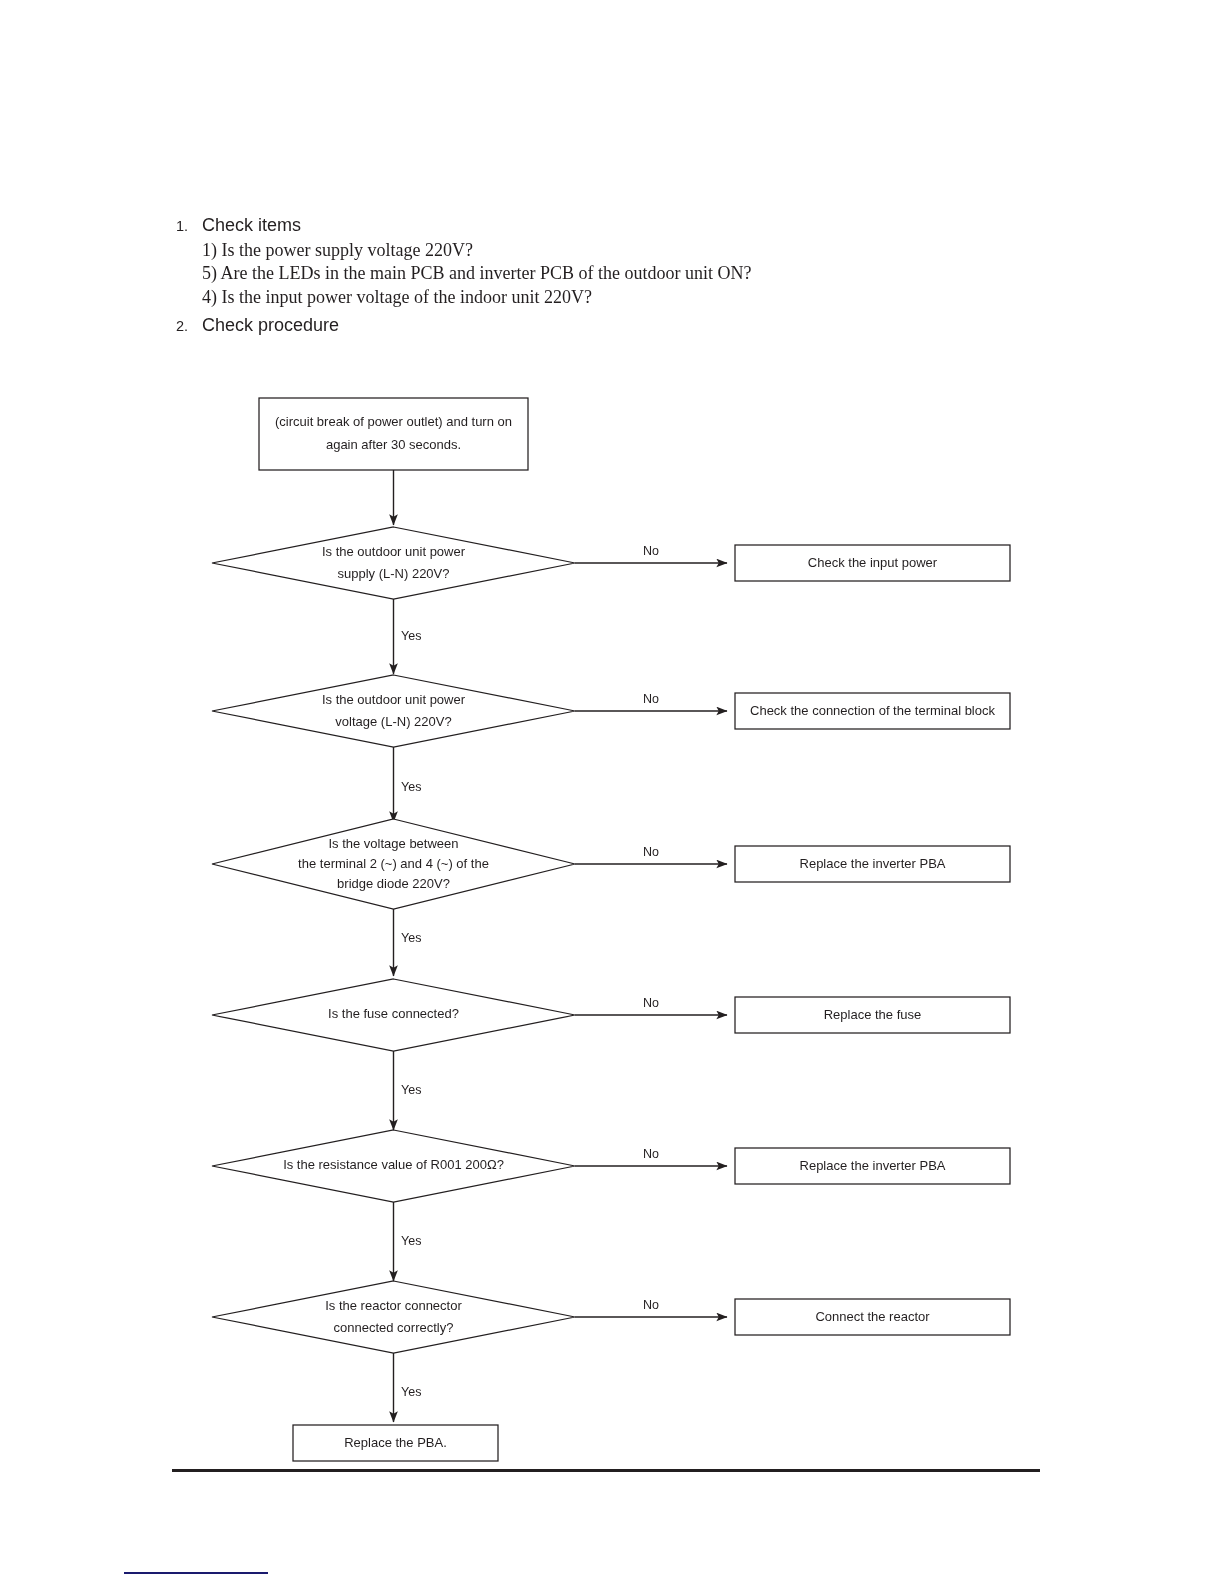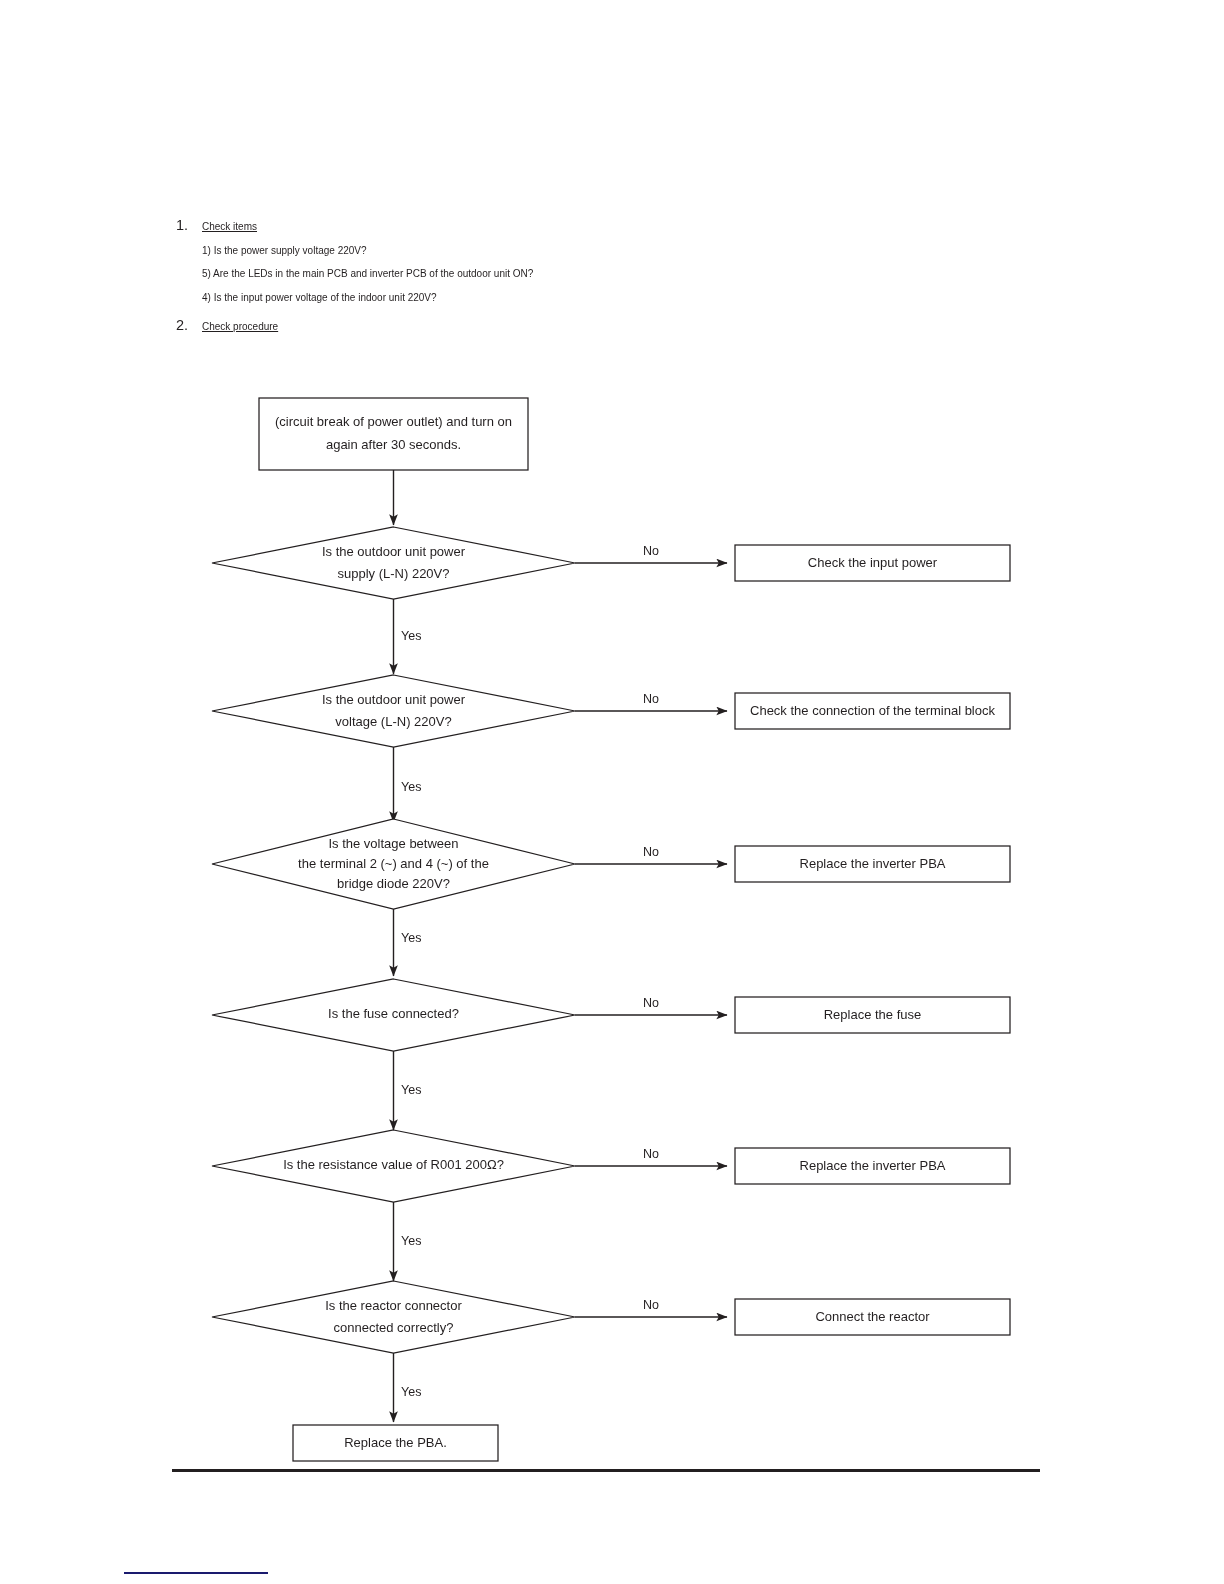--- a/index.html
+++ b/index.html
@@ -35,29 +35,28 @@
     font-size: 14.5px;
     line-height: 23.5px;
     color: #231f20;
   }
   .list-num {
     width: 26px;
     flex: 0 0 26px;
     font-size: 14.5px;
   }
   .list-text {
-    font-size: 10px;
-    text-decoration: underline;
+    font-size: 18px;
   }
   .sub-row {
     padding-left: 26px;
     font-size: 14px;
     line-height: 23.5px;
   }
-  .sub-row .sub-text { font-size: 10px; }
+  .sub-row .sub-text { font-size: 18px; font-family: Liberation Serif, serif; }
 
   .section-2 { margin-top: 5px; }
 
   
   .flow-wrap {
     position: absolute;
     left: 15px;
     top: 385px;
     width: 1224px;
     height: 1090px;

